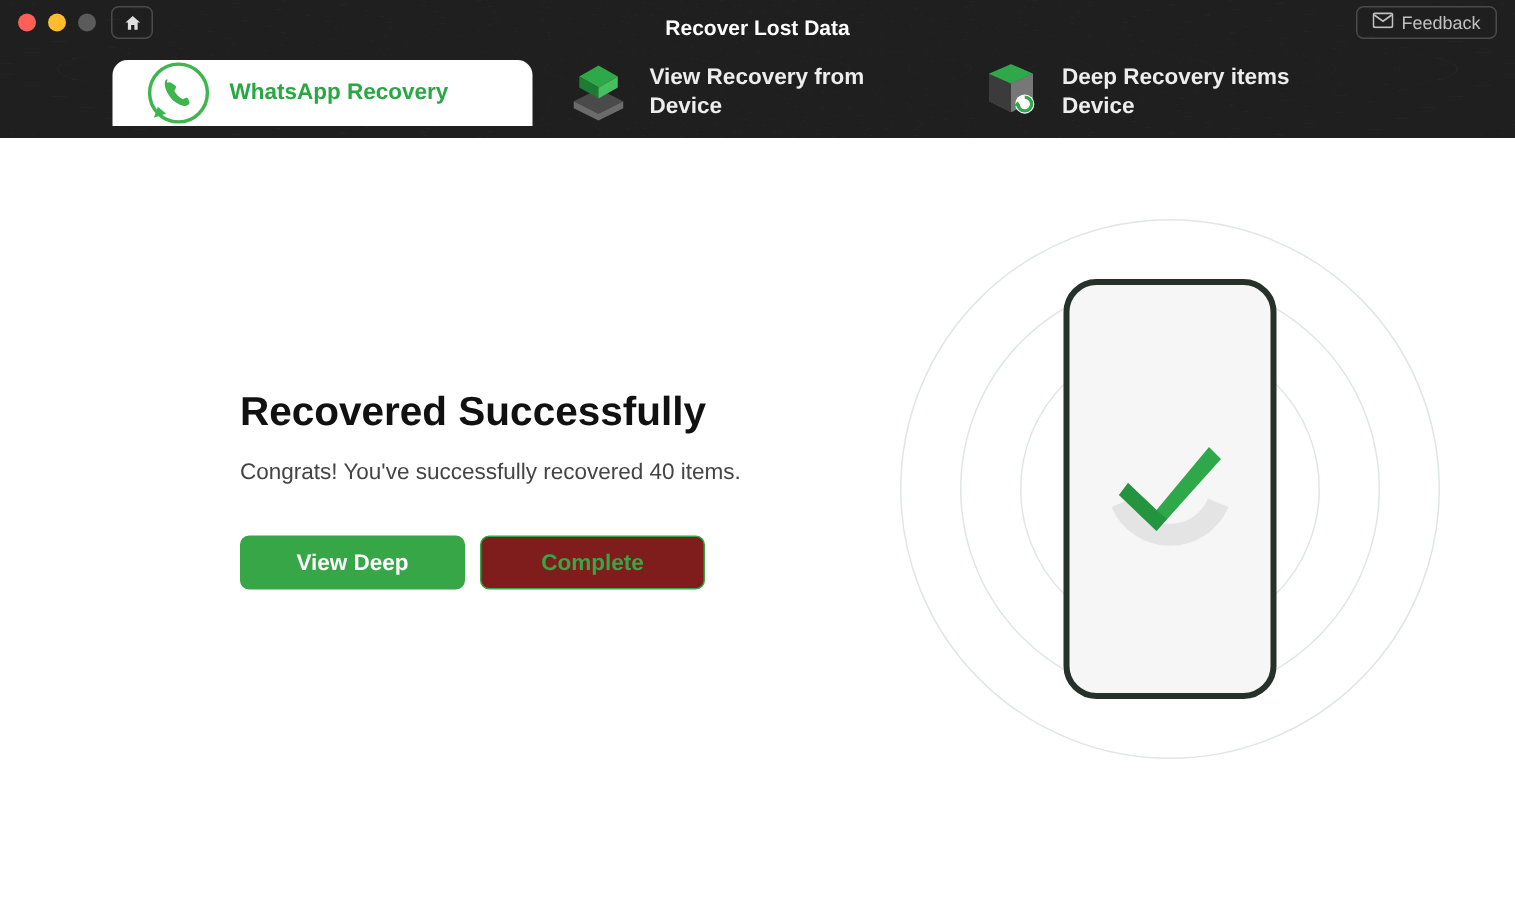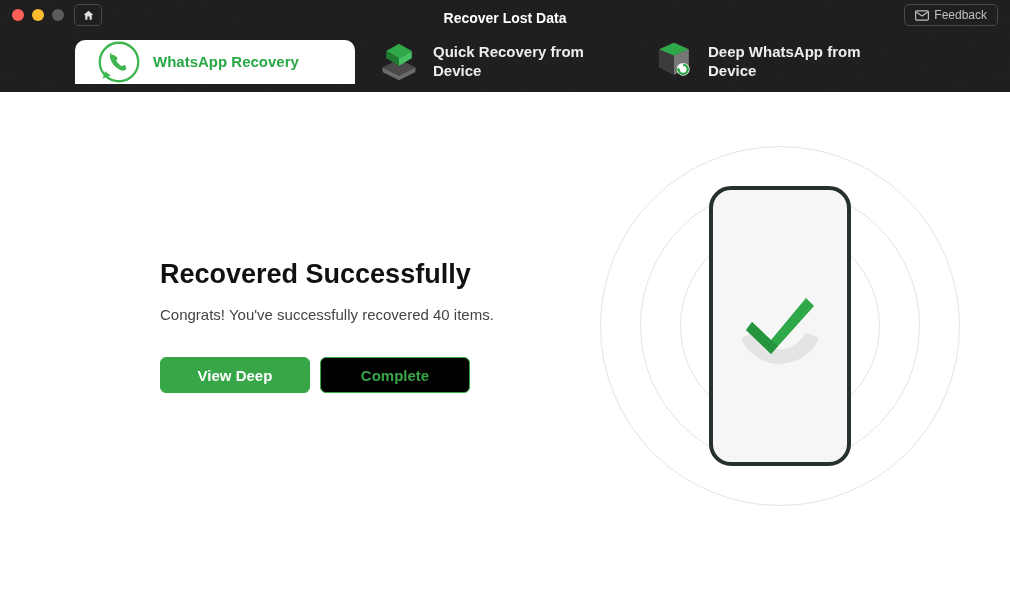--- a/index.html
+++ b/index.html
@@ -58,21 +58,21 @@
       left: 50%;
       transform: translateX(-50%);
       color: #fff;
       font-size: 14px;
       font-weight: 600;
       top: 10px;
     }
     .feedback-btn {
       margin-left: auto;
       display: flex;
-      align-items: center;
+      align-items: flex-start;
       gap: 5px;
       border: 1px solid #4a4a4a;
       border-radius: 5px;
       padding: 3px 10px;
       color: #c0c0c0;
       font-size: 12px;
     }
     .tabs {
       display: flex;
       align-items: flex-start;
@@ -150,21 +150,21 @@
       align-items: center;
       justify-content: center;
       cursor: pointer;
     }
     .btn-primary {
       background: #37a647;
       color: #fff;
       border: 1px solid #37a647;
     }
     .btn-secondary {
-      background: #000000;
+      background: #7f1d1d;
       color: #37a647;
       border: 1px solid #37a647;
     }
     .illustration {
       width: 320px;
       height: 320px;
       position: relative;
       display: flex;
       align-items: center;
       justify-content: center;
@@ -241,34 +241,34 @@
     </div>
 
     <div class="tab inactive">
       <svg class="tab-icon" viewBox="0 0 48 48">
         <path fill="#4a4a4a" d="M6 30l18-9 18 9-18 9z"></path>
         <path fill="#6b6b6b" d="M6 30v5l18 9 18-9v-5l-18 9z"></path>
         <path fill="#2fa84a" d="M24 4l14 8-14 8-14-8z"></path>
         <path fill="#1f7a33" d="M10 12v8l14 8V20z"></path>
         <path fill="#45c060" d="M38 12v8l-14 8V20z"></path>
       </svg>
-      <div class="tab-label">Quick Recovery from Device</div>
+      <div class="tab-label">View Recovery from Device</div>
     </div>
 
     <div class="tab inactive">
       <svg class="tab-icon" viewBox="0 0 48 48">
         <path fill="#5a5a5a" d="M8 10l16-7 16 7v20l-16 8-16-8z"></path>
         <path fill="#3b3b3b" d="M8 10l16 7v21l-16-8z"></path>
         <path fill="#777" d="M40 10l-16 7v21l16-8z"></path>
         <path fill="#2fa84a" d="M24 3l16 7-16 7-16-7z"></path>
         <circle cx="34" cy="32" r="7" fill="#fff"></circle>
         <path stroke="#2fa84a" stroke-width="2.5" fill="none" d="M34 27a5 5 0 1 1-5 5"></path>
         <path fill="#2fa84a" d="M29 30l-3 3 5 1z"></path>
       </svg>
-      <div class="tab-label">Deep WhatsApp from Device</div>
+      <div class="tab-label">Deep Recovery items Device</div>
     </div>
   </div>
 </div>
 
 <div class="content">
   <div class="text-block">
     <h1 class="heading">Recovered Successfully</h1>
     <p class="subtext">Congrats! You've successfully recovered 40 items.</p>
     <div class="buttons">
       <div class="btn btn-primary">View Deep</div>

